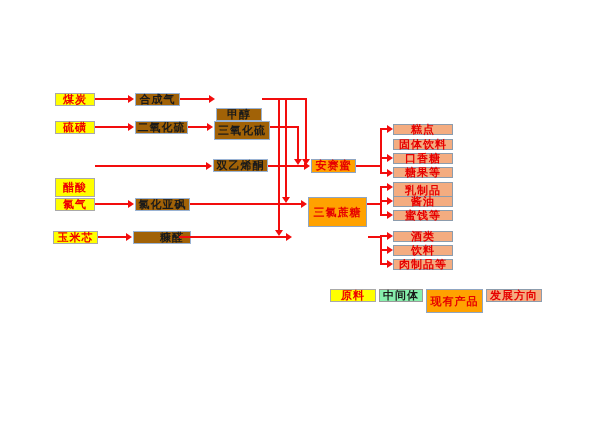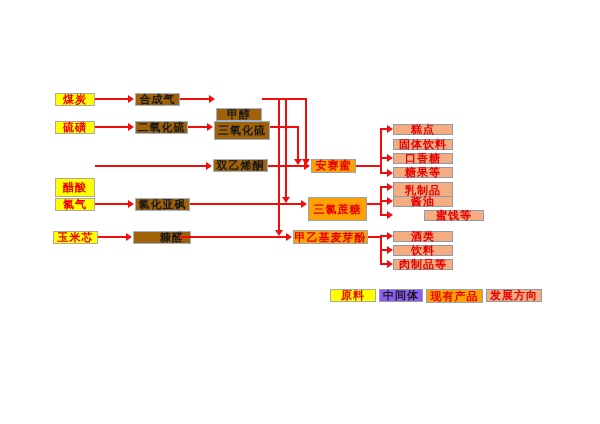--- a/index.html
+++ b/index.html
@@ -13,21 +13,21 @@
   }
   .box{
     position:absolute;box-sizing:border-box;display:flex;align-items:center;justify-content:center;
     font-weight:bold;font-size:11px;line-height:1;letter-spacing:1px;white-space:nowrap;
     border:1px solid #98aecb;
   }
   .raw{background:#ffff00;color:#ee0000;border-color:#a9a9a9;}
   .mid{background:#a16207;color:#1a1a1a;border-color:#9ab3d4;}
   .prod{background:#ffa200;color:#e60000;border-color:#8fa5c2;}
   .dev{background:#f4ac80;color:#e60000;border-color:#8c9cad;}
-  .leg{background:#8b5cf6;color:#1a1a1a;border-color:#9a9a9a;}
+  .leg{background:#86efac;color:#1a1a1a;border-color:#9a9a9a;}
   .hl{position:absolute;height:2px;background:#f20d0d;}
   .vl{position:absolute;width:2px;background:#f20d0d;}
   .ar{position:absolute;width:0;height:0;border-top:4px solid transparent;border-bottom:4px solid transparent;border-left:6px solid #f20d0d;}
   .ad{position:absolute;width:0;height:0;border-left:4px solid transparent;border-right:4px solid transparent;border-top:6px solid #f20d0d;}
 </style>
 </head>
 <body>
 
 <div id="canvas">
 
@@ -40,30 +40,29 @@
 
   <div class="box mid" style="left:135px;top:93px;width:45px;height:13px;">合成气</div>
   <div class="box mid" style="left:216px;top:108px;width:46px;height:13px;">甲醇</div>
   <div class="box mid" style="left:135px;top:121px;width:53px;height:13px;">二氧化硫</div>
   <div class="box mid" style="left:214px;top:121px;width:56px;height:19px;">三氧化硫</div>
   <div class="box mid" style="left:213px;top:159px;width:55px;height:13px;">双乙烯酮</div>
   <div class="box mid" style="left:135px;top:198px;width:55px;height:13px;">氯化亚砜</div>
   <div class="box mid" style="left:133px;top:231px;width:58px;height:13px;padding-left:20px;">糠醛</div>
 
   <div class="box prod" style="left:311px;top:159px;width:45px;height:14px;font-family:Liberation Mono, monospace;">安赛蜜</div>
-  <div class="box prod" style="left:308px;top:197px;width:59px;height:24px;">三氯蔗糖</div>
-  <div class="box prod" style="left:293px;top:230px;width:75px;height:14px;">甲乙基麦芽酚</div>
+  <div class="box prod" style="left:308px;top:197px;width:59px;height:30px;">三氯蔗糖</div>
 
   <div class="box dev" style="left:393px;top:124px;width:60px;height:11px;">糕点</div>
   <div class="box dev" style="left:393px;top:139px;width:60px;height:11px;">固体饮料</div>
   <div class="box dev" style="left:393px;top:153px;width:60px;height:11px;">口香糖</div>
   <div class="box dev" style="left:393px;top:167px;width:60px;height:11px;">糖果等</div>
   <div class="box dev" style="left:393px;top:182px;width:60px;height:17px;">乳制品</div>
   <div class="box dev" style="left:393px;top:196px;width:60px;height:11px;">酱油</div>
-  <div class="box dev" style="left:393px;top:210px;width:60px;height:11px;margin-left:31px;">蜜饯等</div>
+  <div class="box dev" style="left:393px;top:210px;width:60px;height:11px;">蜜饯等</div>
   <div class="box dev" style="left:393px;top:231px;width:60px;height:11px;">酒类</div>
   <div class="box dev" style="left:393px;top:245px;width:60px;height:11px;">饮料</div>
   <div class="box dev" style="left:393px;top:259px;width:60px;height:11px;">肉制品等</div>
 
   <div class="hl" style="left:95px;top:98px;width:33px;"></div>
   <div class="ar" style="left:128px;top:95px;"></div>
   <div class="hl" style="left:180px;top:98px;width:29px;"></div>
   <div class="ar" style="left:209px;top:95px;"></div>
   <div class="hl" style="left:262px;top:98px;width:45px;"></div>
 
@@ -119,16 +118,16 @@
   <div class="vl" style="left:380px;top:235px;height:30px;"></div>
   <div class="hl" style="left:380px;top:235px;width:8px;"></div>
   <div class="ar" style="left:387px;top:232px;"></div>
   <div class="hl" style="left:380px;top:249px;width:8px;"></div>
   <div class="ar" style="left:387px;top:246px;"></div>
   <div class="hl" style="left:380px;top:263px;width:8px;"></div>
   <div class="ar" style="left:387px;top:260px;"></div>
 
   <div class="box raw" style="left:330px;top:289px;width:46px;height:13px;">原料</div>
   <div class="box leg" style="left:379px;top:289px;width:44px;height:13px;">中间体</div>
-  <div class="box prod" style="left:426px;top:289px;width:57px;height:14px;">现有产品</div>
+  <div class="box prod" style="left:426px;top:289px;width:57px;height:24px;">现有产品</div>
   <div class="box dev" style="left:486px;top:289px;width:56px;height:13px;">发展方向</div>
 
 </div>
 
 </body></html>

